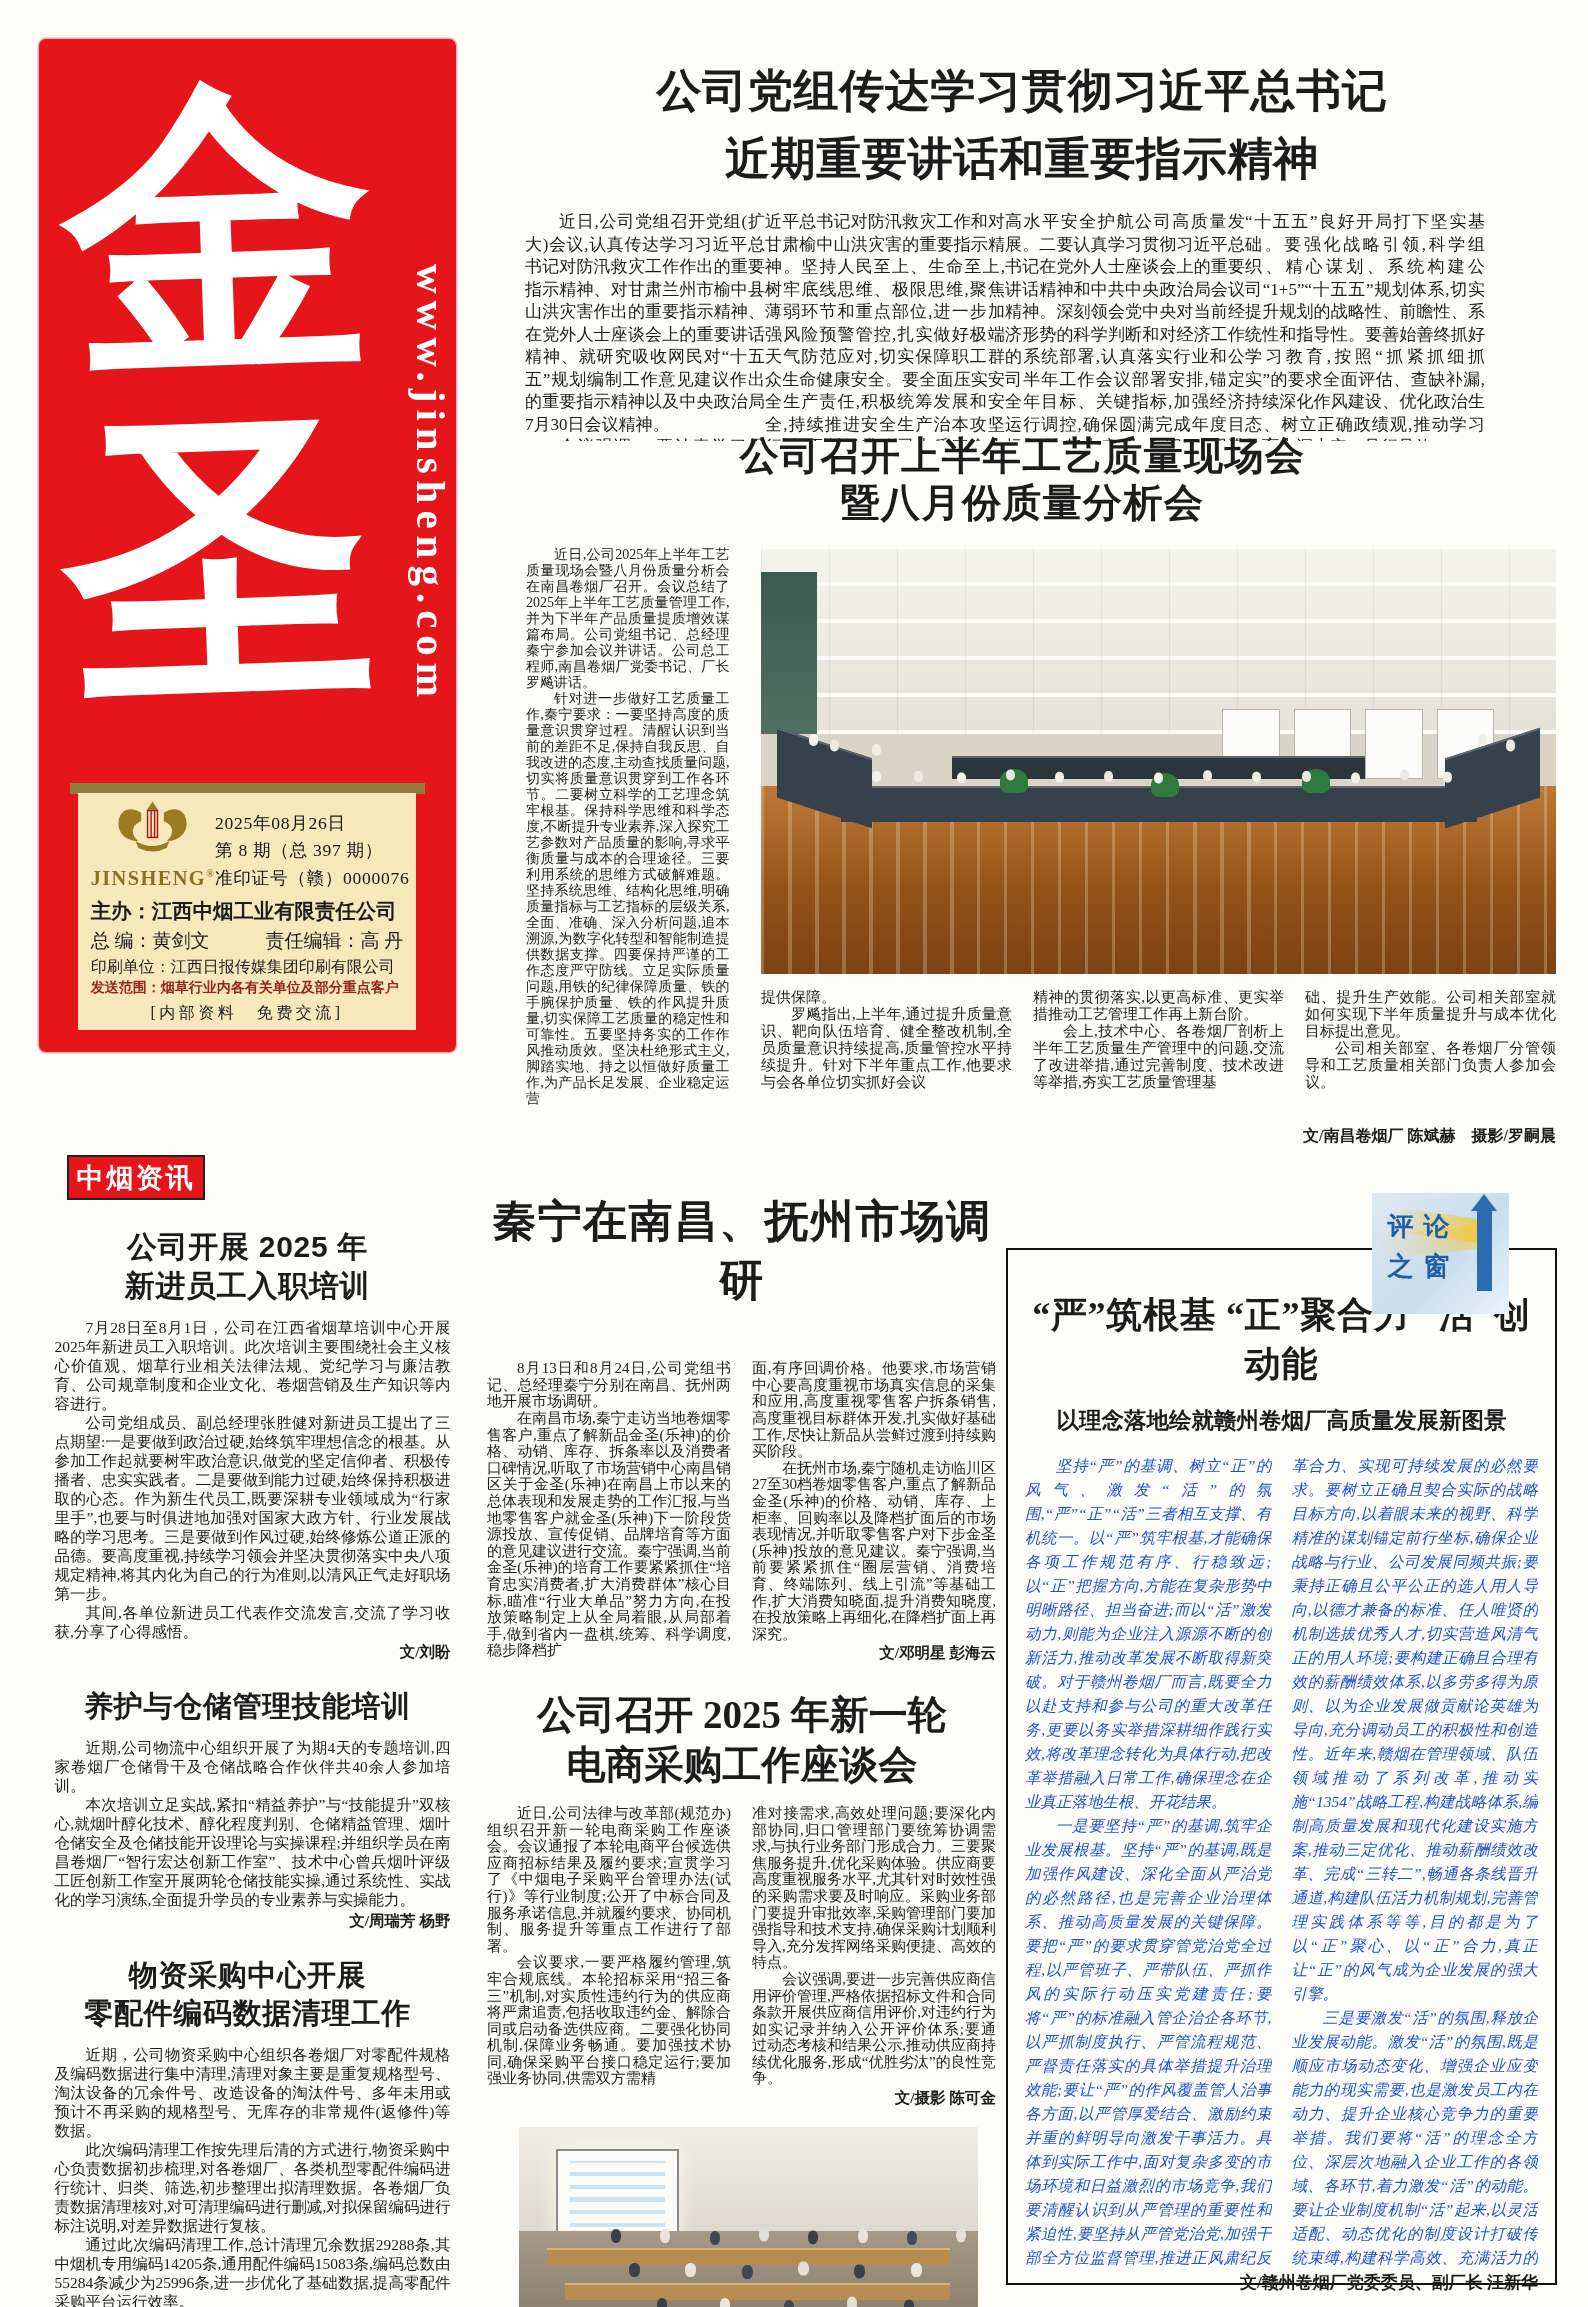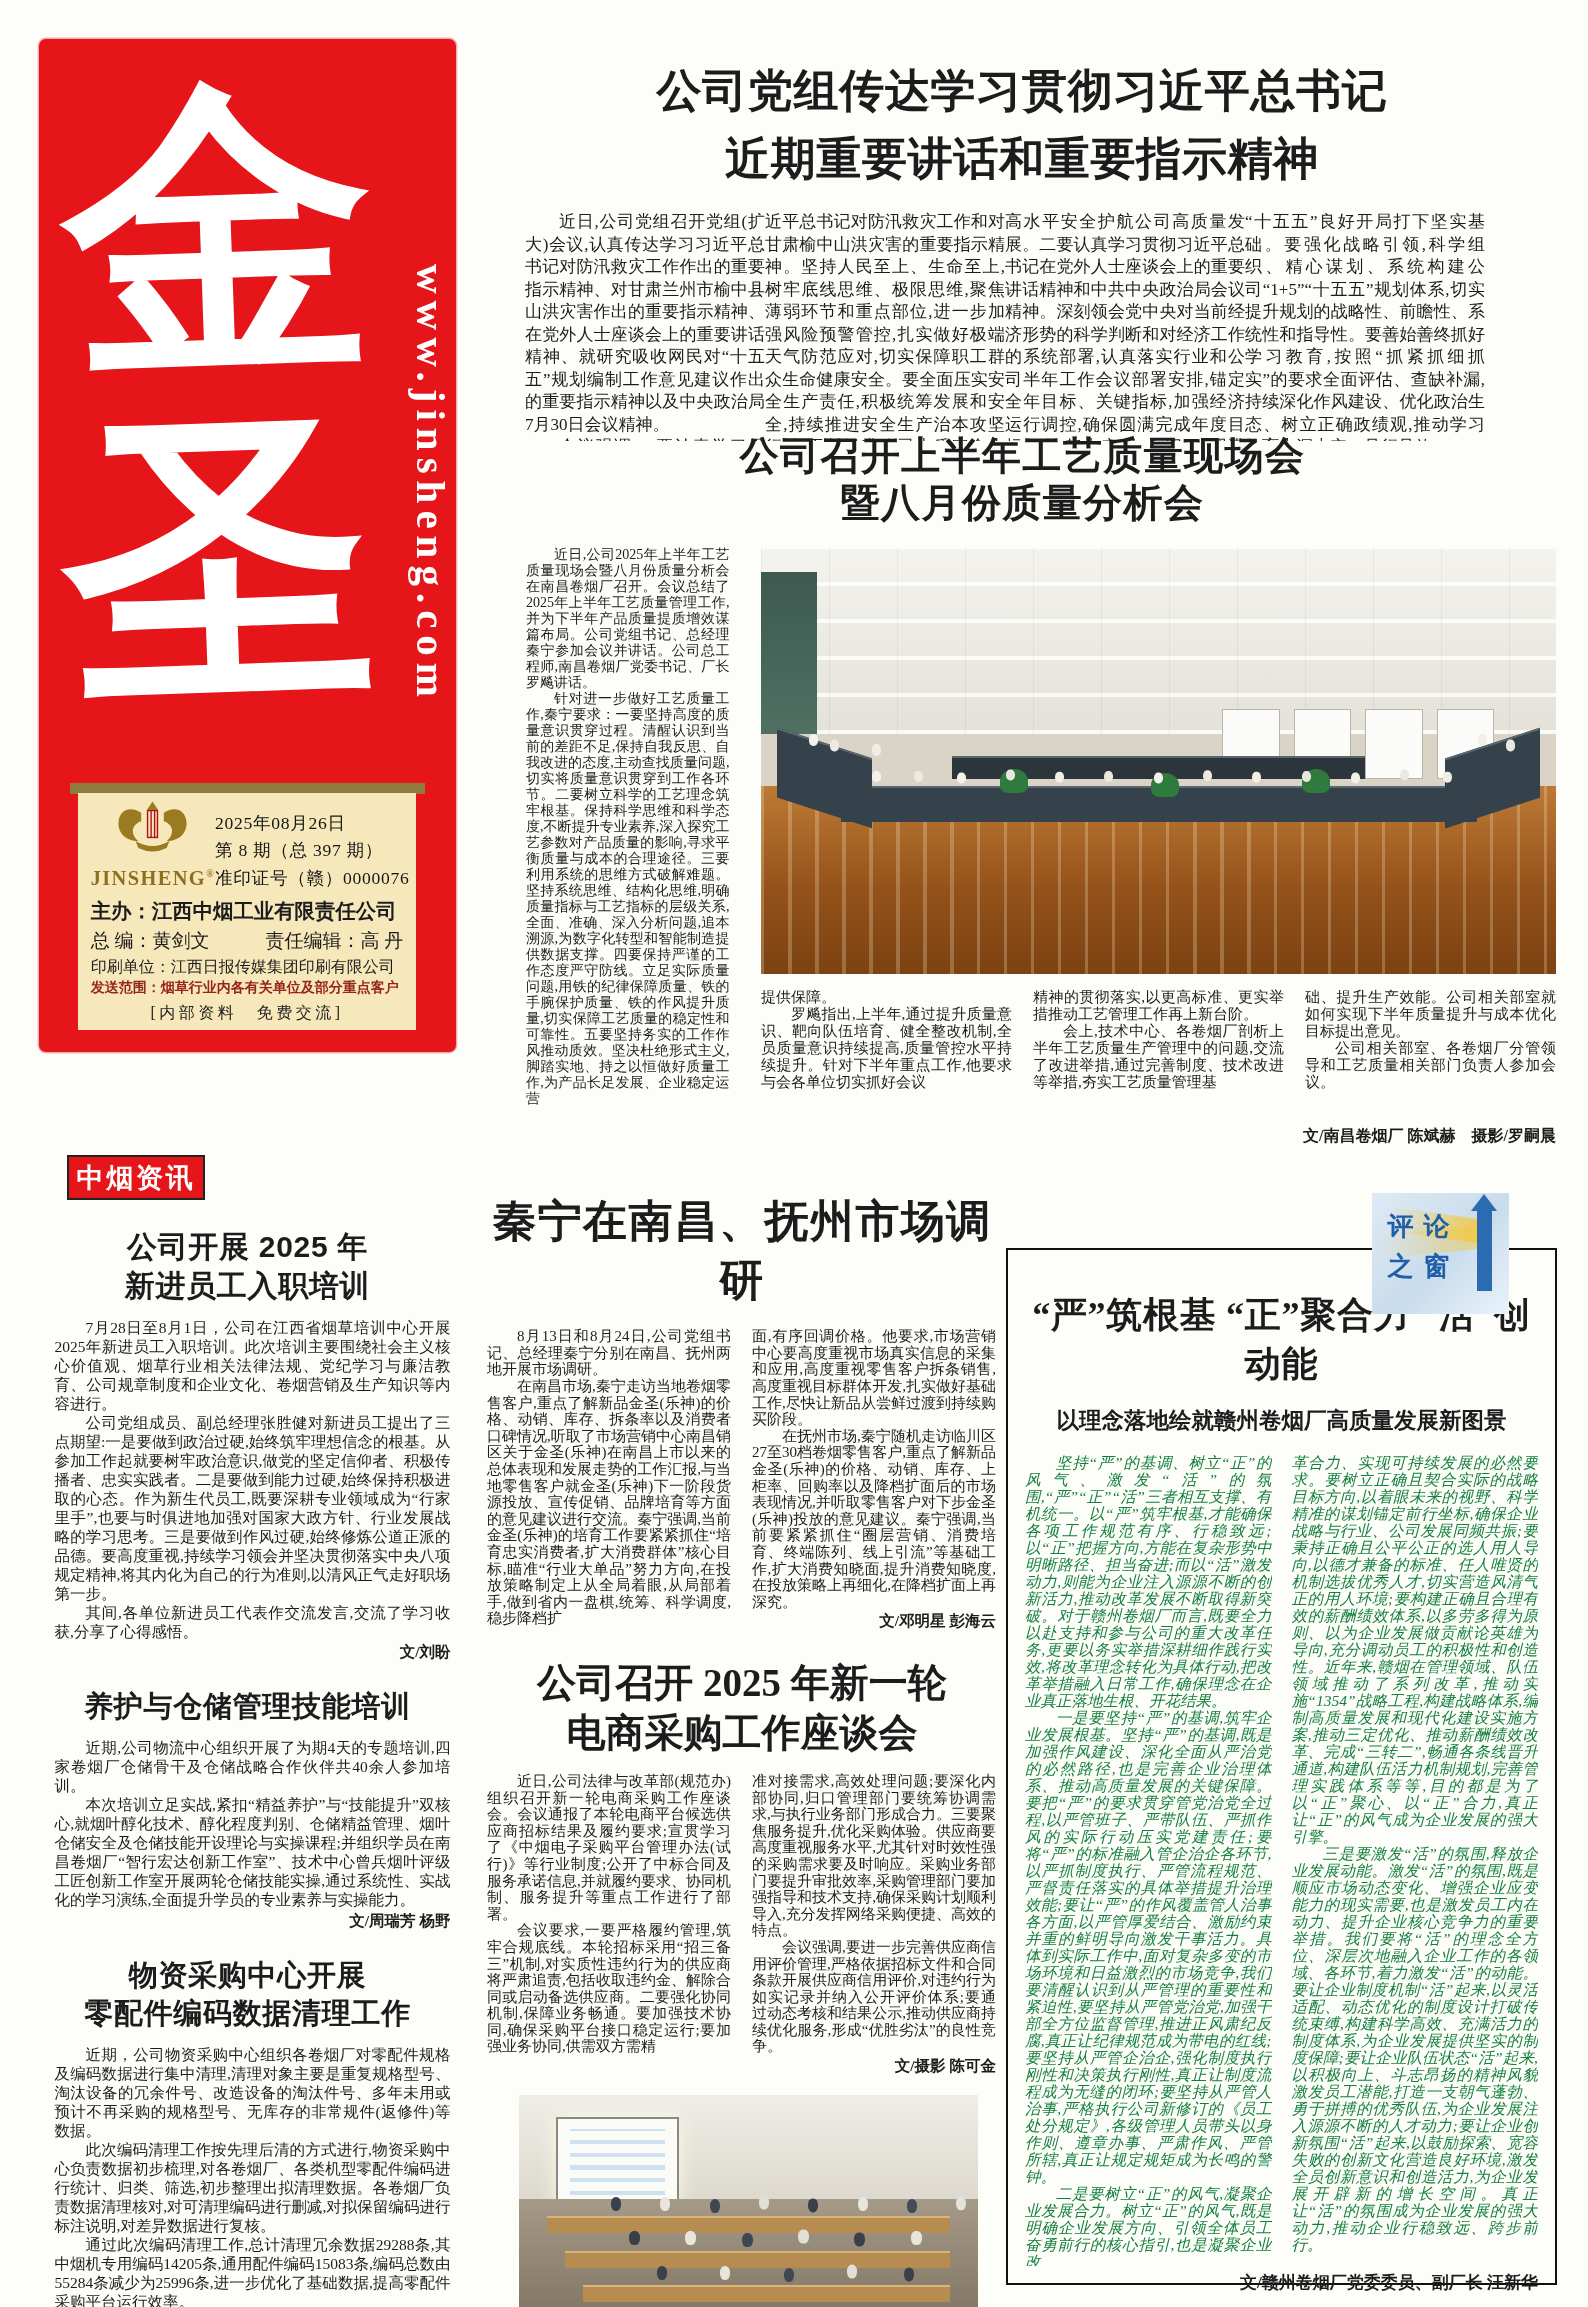--- a/index.html
+++ b/index.html
@@ -60,34 +60,34 @@
             font-size:27px;font-weight:bold;letter-spacing:2.8px;}
   .lt{margin-top:27px;text-align:center;font-family:"Liberation Sans","DejaVu Sans",sans-serif;
       font-weight:bold;font-size:30px;line-height:1.3;letter-spacing:0.7px;}
   .lb{margin:12.7px 7px 0 15.5px;width:396px;font-size:15.5px;line-height:19px;}
   .lb .byline{font-size:15.5px;margin-top:1.4px;}
   
   .midsec{left:487px;top:1192px;width:510px;}
   .qin-title{text-align:center;font-weight:900;font-size:44px;letter-spacing:1.4px;}
   .midcols{display:flex;gap:21px;margin-top:18.3px;}
   .midcols .col{width:244px;font-size:15px;line-height:16.6px;overflow:hidden;}
-  .qin-cols .col{height:311px;}
+  .qin-cols .col{height:311px;margin-top:32px;}
   .ec-title{text-align:center;font-weight:900;font-size:39px;line-height:1.3;margin-top:18.3px;}
   .ec-cols{margin-top:14px;}
   .ec-cols .col{height:304px;}
   .midcols .byline{font-size:15.5px;margin-top:2.8px;}
   .photo-sub{width:459px;height:216px;margin:18.3px 0 0 32px;}
   
   .combox{left:1006px;top:1248px;width:551px;height:1037px;border:2.1px solid #111;
           box-sizing:border-box;padding:41px 17px 11.3px 17px;}
   .com-title{text-align:center;font-weight:900;font-size:36px;letter-spacing:0.7px;}
   .com-sub{text-align:center;font-weight:bold;font-size:22.5px;margin-top:15.5px;}
   .com-cols{display:flex;gap:20px;margin-top:18.3px;}
-  .com-cols .col{width:248px;height:812px;font-size:15.5px;line-height:17px;overflow:hidden;
-                 font-style:italic;color:#15803d;}
+  .com-cols .col{width:248px;height:812px;font-size:15.5px;line-height:24px;overflow:hidden;
+                 font-style:italic;color:#1d4ed8;}
   .com-byline{font-size:17px;margin-top:5.6px;}
   .badge-pl{left:1372px;top:1193px;width:137px;height:121px;background:linear-gradient(135deg,#dfeaf4,#c9dcec 55%,#e9f3fa);
             z-index:3;overflow:hidden;}
   .pl-txt{position:absolute;left:15.5px;top:14px;color:#1f5fa8;font-weight:bold;font-size:26px;
           line-height:1.55;letter-spacing:10px;width:85px;}
   .pl-pen{position:absolute;right:17px;top:12.7px;width:15.5px;height:85px;background:#2b6cb0;}
   .pl-pen:before{content:"";position:absolute;left:-5.6px;top:-11.3px;border-left:13.4px solid transparent;
                  border-right:13.4px solid transparent;border-bottom:17px solid #2b6cb0;}
   .pl-beam{position:absolute;right:28px;top:20px;width:92px;height:24px;
            background:linear-gradient(90deg,rgba(246,200,60,0),#f4c83c);

